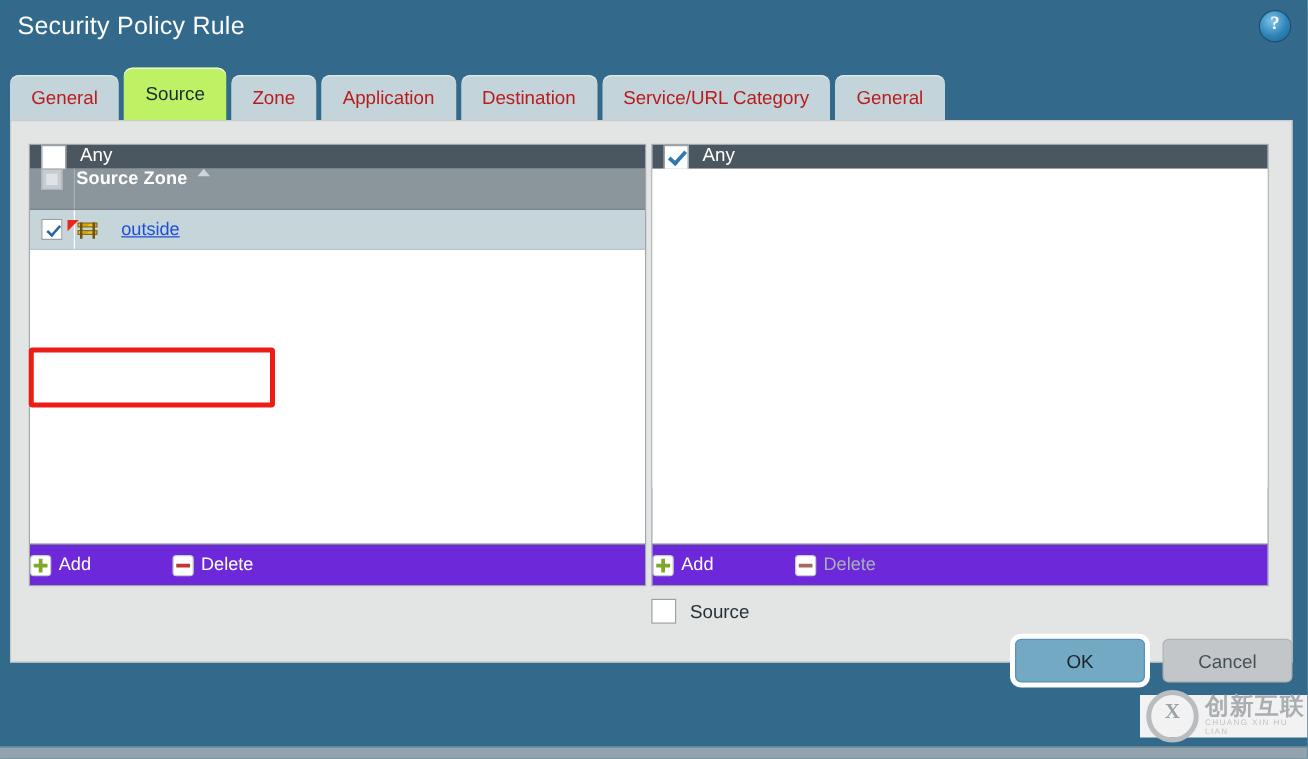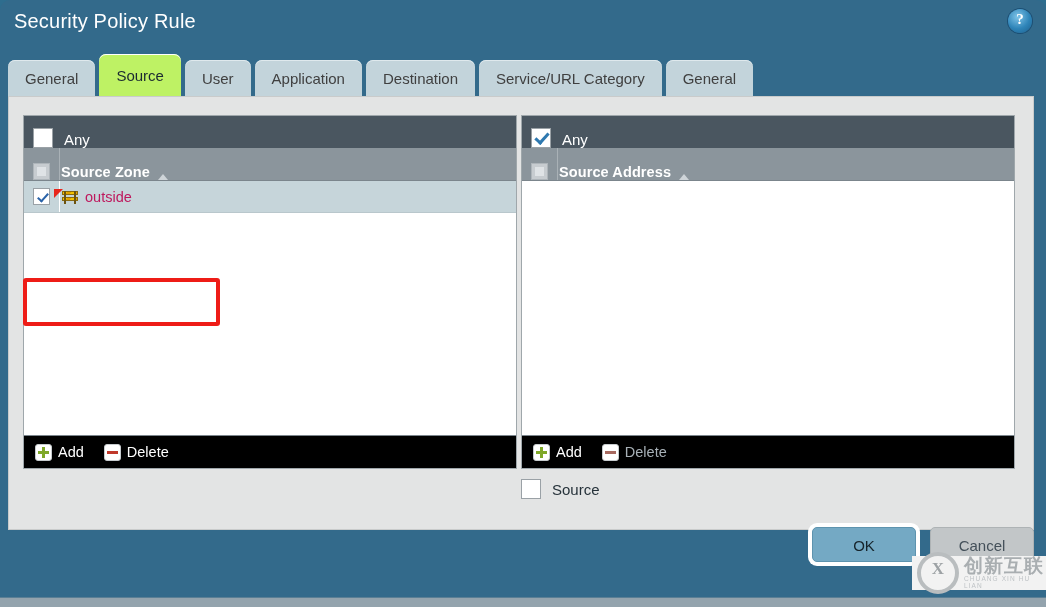--- a/index.html
+++ b/index.html
@@ -82,21 +82,21 @@
     height: 44px;
     display: flex;
     align-items: flex-end;
   }
   .tab {
     height: 38px;
     line-height: 38px;
     padding: 0 17px;
     margin-right: 4px;
     background: #c3d4db;
-    color: #404040;
+    color: #b91c1c;
     font-size: 15px;
     border-radius: 7px 7px 0 0;
     box-shadow: inset 0 1px 0 #dfe9ed;
     cursor: pointer;
     white-space: nowrap;
   }
   .tab.active {
     background: #bef264;
     height: 44px;
     line-height: 44px;
@@ -124,40 +124,40 @@
     box-sizing: border-box;
     background: #ffffff;
     border: 1px solid #9fa7ab;
   }
   #col-zone { left: 14px; }
   #col-address { left: 512px; }
 
   
   .any-bar {
     position: relative;
-    height: 32px;
+    height: 19px;
     background: #4a5660;
     display: flex;
-    align-items: flex-end;
+    align-items: flex-start;
     padding-left: 9px;
     cursor: pointer;
   }
   .any-bar .lbl {
     margin-left: 11px;
     color: #ffffff;
     font-size: 15px;
   }
 
   
   .col-head {
     position: relative;
     height: 32px;
     background: #8b959c;
     display: flex;
-    align-items: flex-end;
+    align-items: flex-start;
     padding-left: 9px;
     border-bottom: 1px solid #7b858c;
   }
   .col-head .lbl {
     margin-left: 11px;
     color: #ffffff;
     font-size: 14.5px;
     font-weight: bold;
     letter-spacing: 0.1px;
   }
@@ -225,38 +225,39 @@
   .zone-icon .leg {
     position: absolute;
     width: 2px;
     height: 13px;
     background: #6d5410;
     top: 1px;
   }
   .zone-icon .leg.l1 { left: 3px; }
   .zone-icon .leg.l2 { left: 13px; }
   .row-label {
-    margin-left: 6px;
+    margin-left: 18px;
     font-size: 14.5px;
-    color: #be185d;
+    color: #1d4ed8;
+    text-decoration: underline;
   }
 
   
   .list-foot {
     position: absolute;
     left: 0;
     bottom: 0;
     width: 100%;
     height: 33px;
-    background: #000000;
+    background: #6d28d9;
     display: flex;
     align-items: center;
-    padding-left: 11px;
     box-sizing: border-box;
     border-top: 1px solid #7b858c;
+    gap: 45px;
   }
   .tool-btn {
     display: flex;
     align-items: center;
     margin-right: 20px;
     cursor: pointer;
     color: #ffffff;
     font-size: 14.5px;
   }
   .tool-btn.disabled {
@@ -366,21 +367,21 @@
     border: 4px solid #ee1c17;
     border-radius: 3px;
     box-sizing: border-box;
     pointer-events: none;
   }
 
   
   #buttons {
     position: absolute;
     left: 0;
-    top: 527px;
+    top: 511px;
     width: 1034px;
     display: flex;
     justify-content: flex-end;
   }
   .dlg-btn {
     width: 104px;
     height: 35px;
     line-height: 35px;
     text-align: center;
     font-size: 15px;
@@ -456,21 +457,21 @@
   <div id="titlebar">
     <div id="dialog-title">Security Policy Rule</div>
     <div id="help-icon">
       <span>?</span>
     </div>
   </div>
 
   <div id="tabs">
     <div class="tab">General</div>
     <div class="tab active">Source</div>
-    <div class="tab">User</div>
+    <div class="tab">Zone</div>
     <div class="tab">Application</div>
     <div class="tab">Destination</div>
     <div class="tab">Service/URL Category</div>
     <div class="tab">General</div>
   </div>
 
   <div id="content">
 
     <div class="column" id="col-zone">
 
@@ -514,26 +515,20 @@
       </div>
     </div>
 
     <div class="column" id="col-address">
 
       <div class="any-bar">
         <span class="cb checked"></span>
         <span class="lbl">Any</span>
       </div>
 
-      <div class="col-head">
-        <span class="divider"></span>
-        <span class="cb small muted"></span>
-        <span class="lbl">Source Address</span>
-        <span class="sort-arrow"></span>
-      </div>
 
       <div class="list-body"></div>
 
       <div class="list-foot">
         <div class="tool-btn">
           <span class="ic-square ic-plus"></span>
           <span>Add</span>
         </div>
         <div class="tool-btn disabled">
           <span class="ic-square ic-minus"></span>

